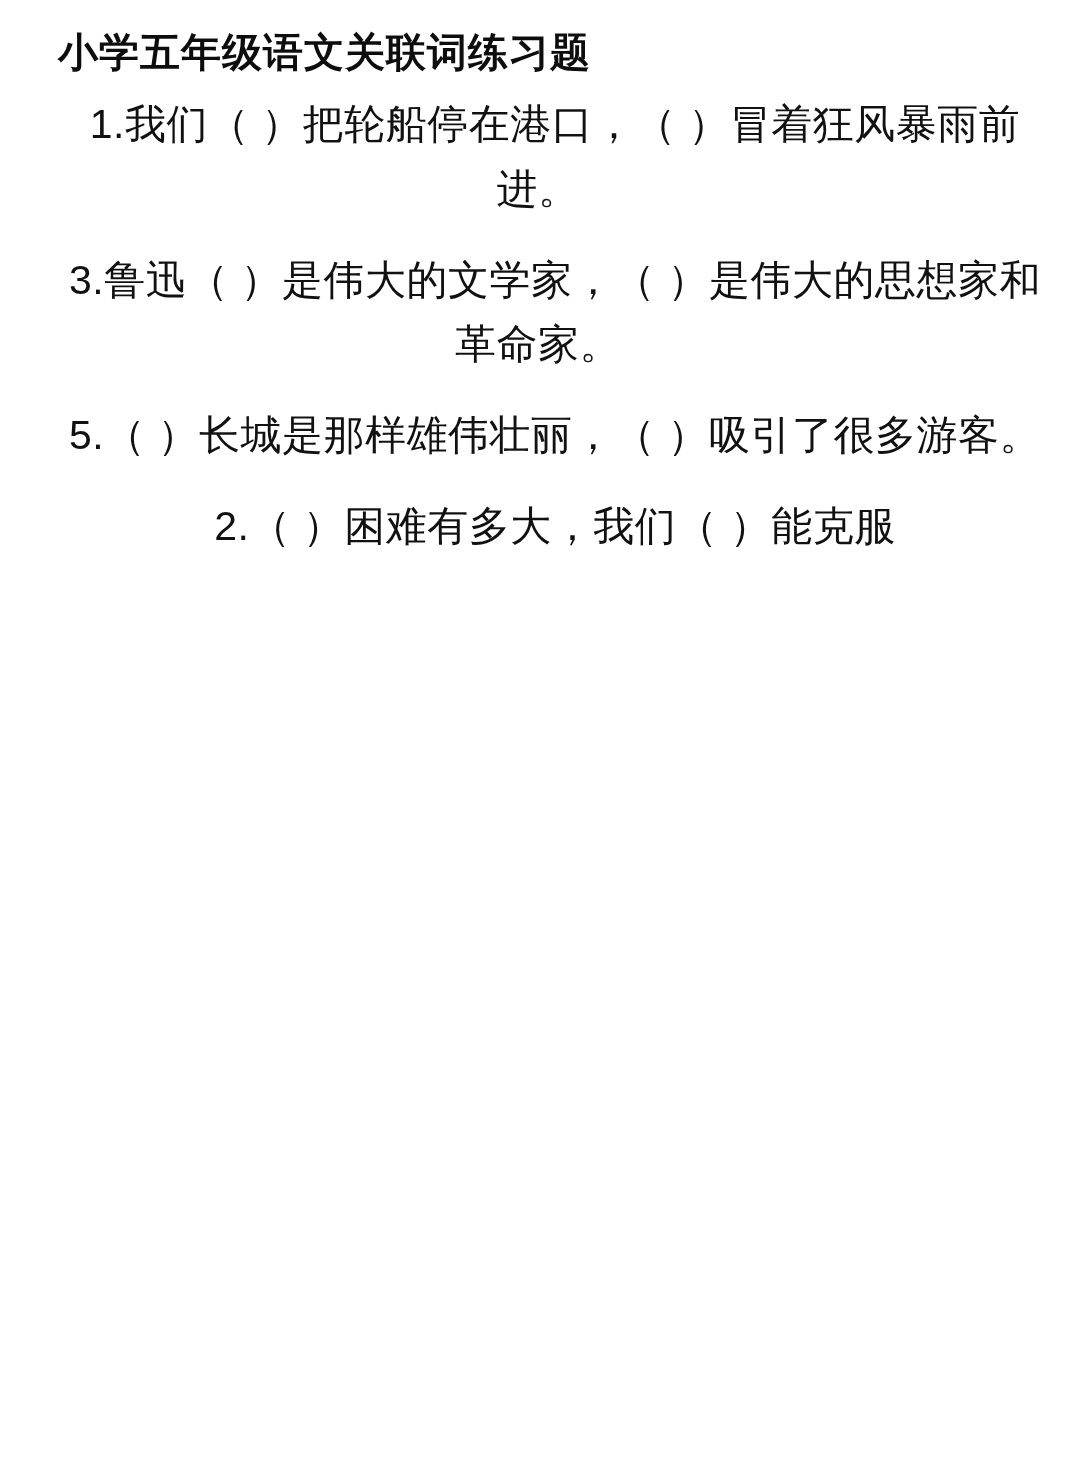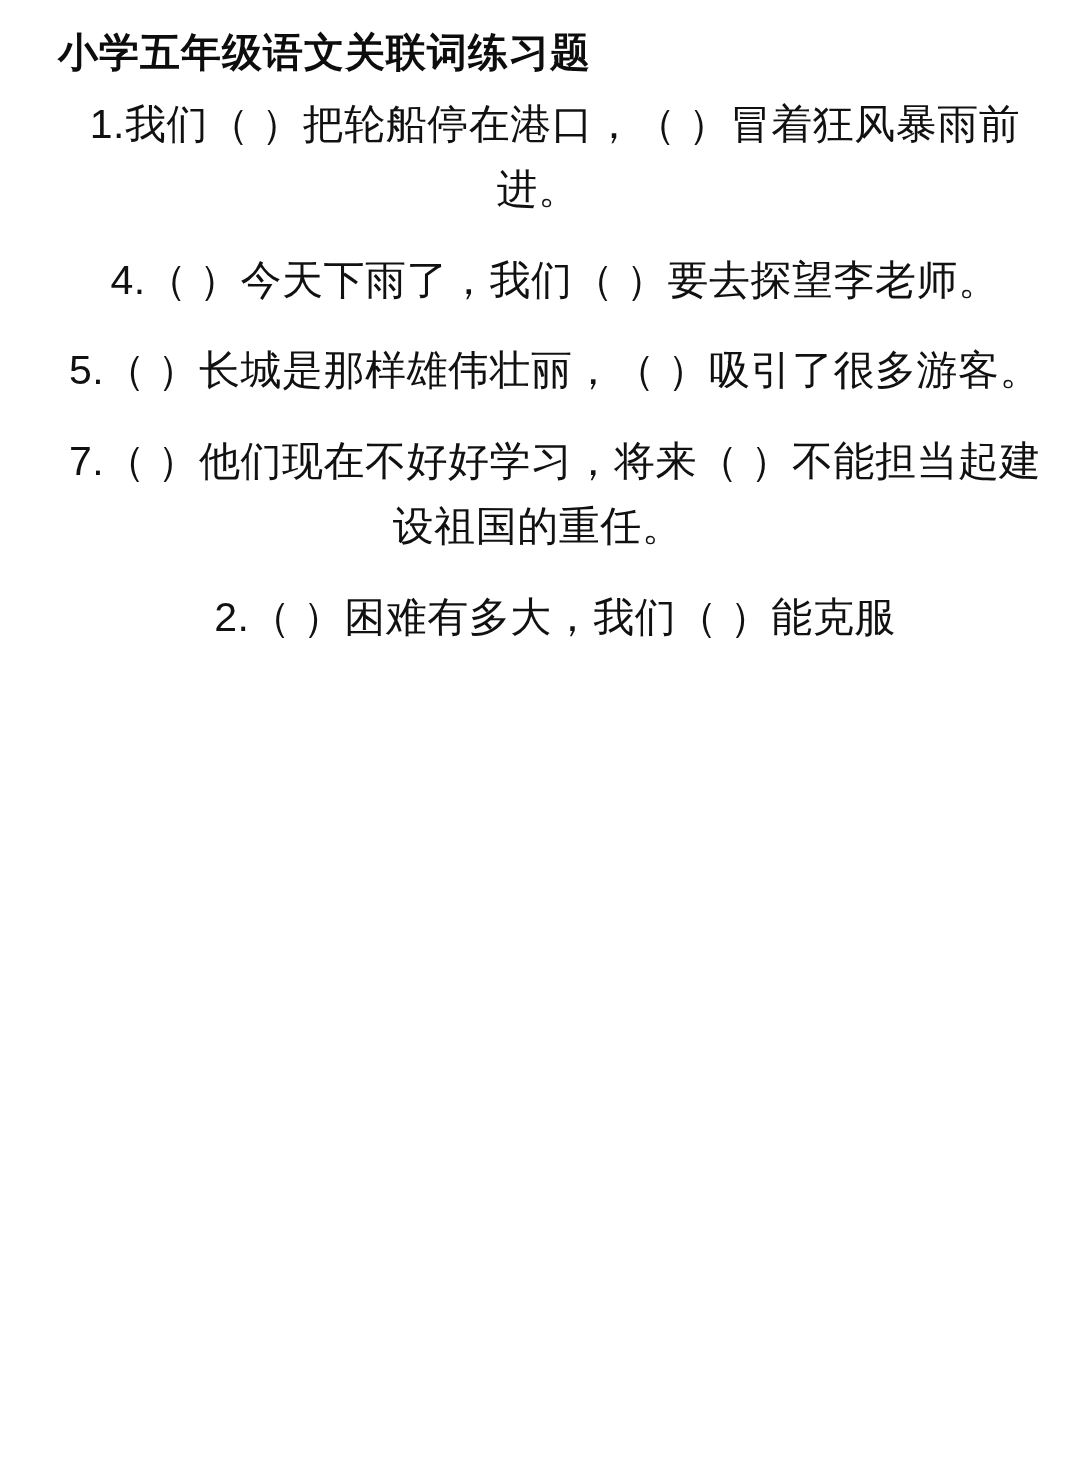--- a/index.html
+++ b/index.html
@@ -48,19 +48,18 @@
 </style>
 </head>
 <body>
 
 <div class="page">
 
   <h1 class="doc-title">小学五年级语文关联词练习题</h1>
 
   <div class="items">
     <p class="item">1.我们（ ）把轮船停在港口，（ ）冒着狂风暴雨前进。</p>
-    <p class="item">4.（ ）今天下雨了，我们（ ）要去探望李老师。</p>
+    <p class="item">3.鲁迅（ ）是伟大的文学家，（ ）是伟大的思想家和革命家。</p>
     <p class="item">5.（ ）长城是那样雄伟壮丽，（ ）吸引了很多游客。</p>
-    <p class="item">7.（ ）他们现在不好好学习，将来（ ）不能担当起建设祖国的重任。</p>
     <p class="item">2.（ ）困难有多大，我们（ ）能克服</p>
   </div>
 
 </div>
 
 </body></html>

